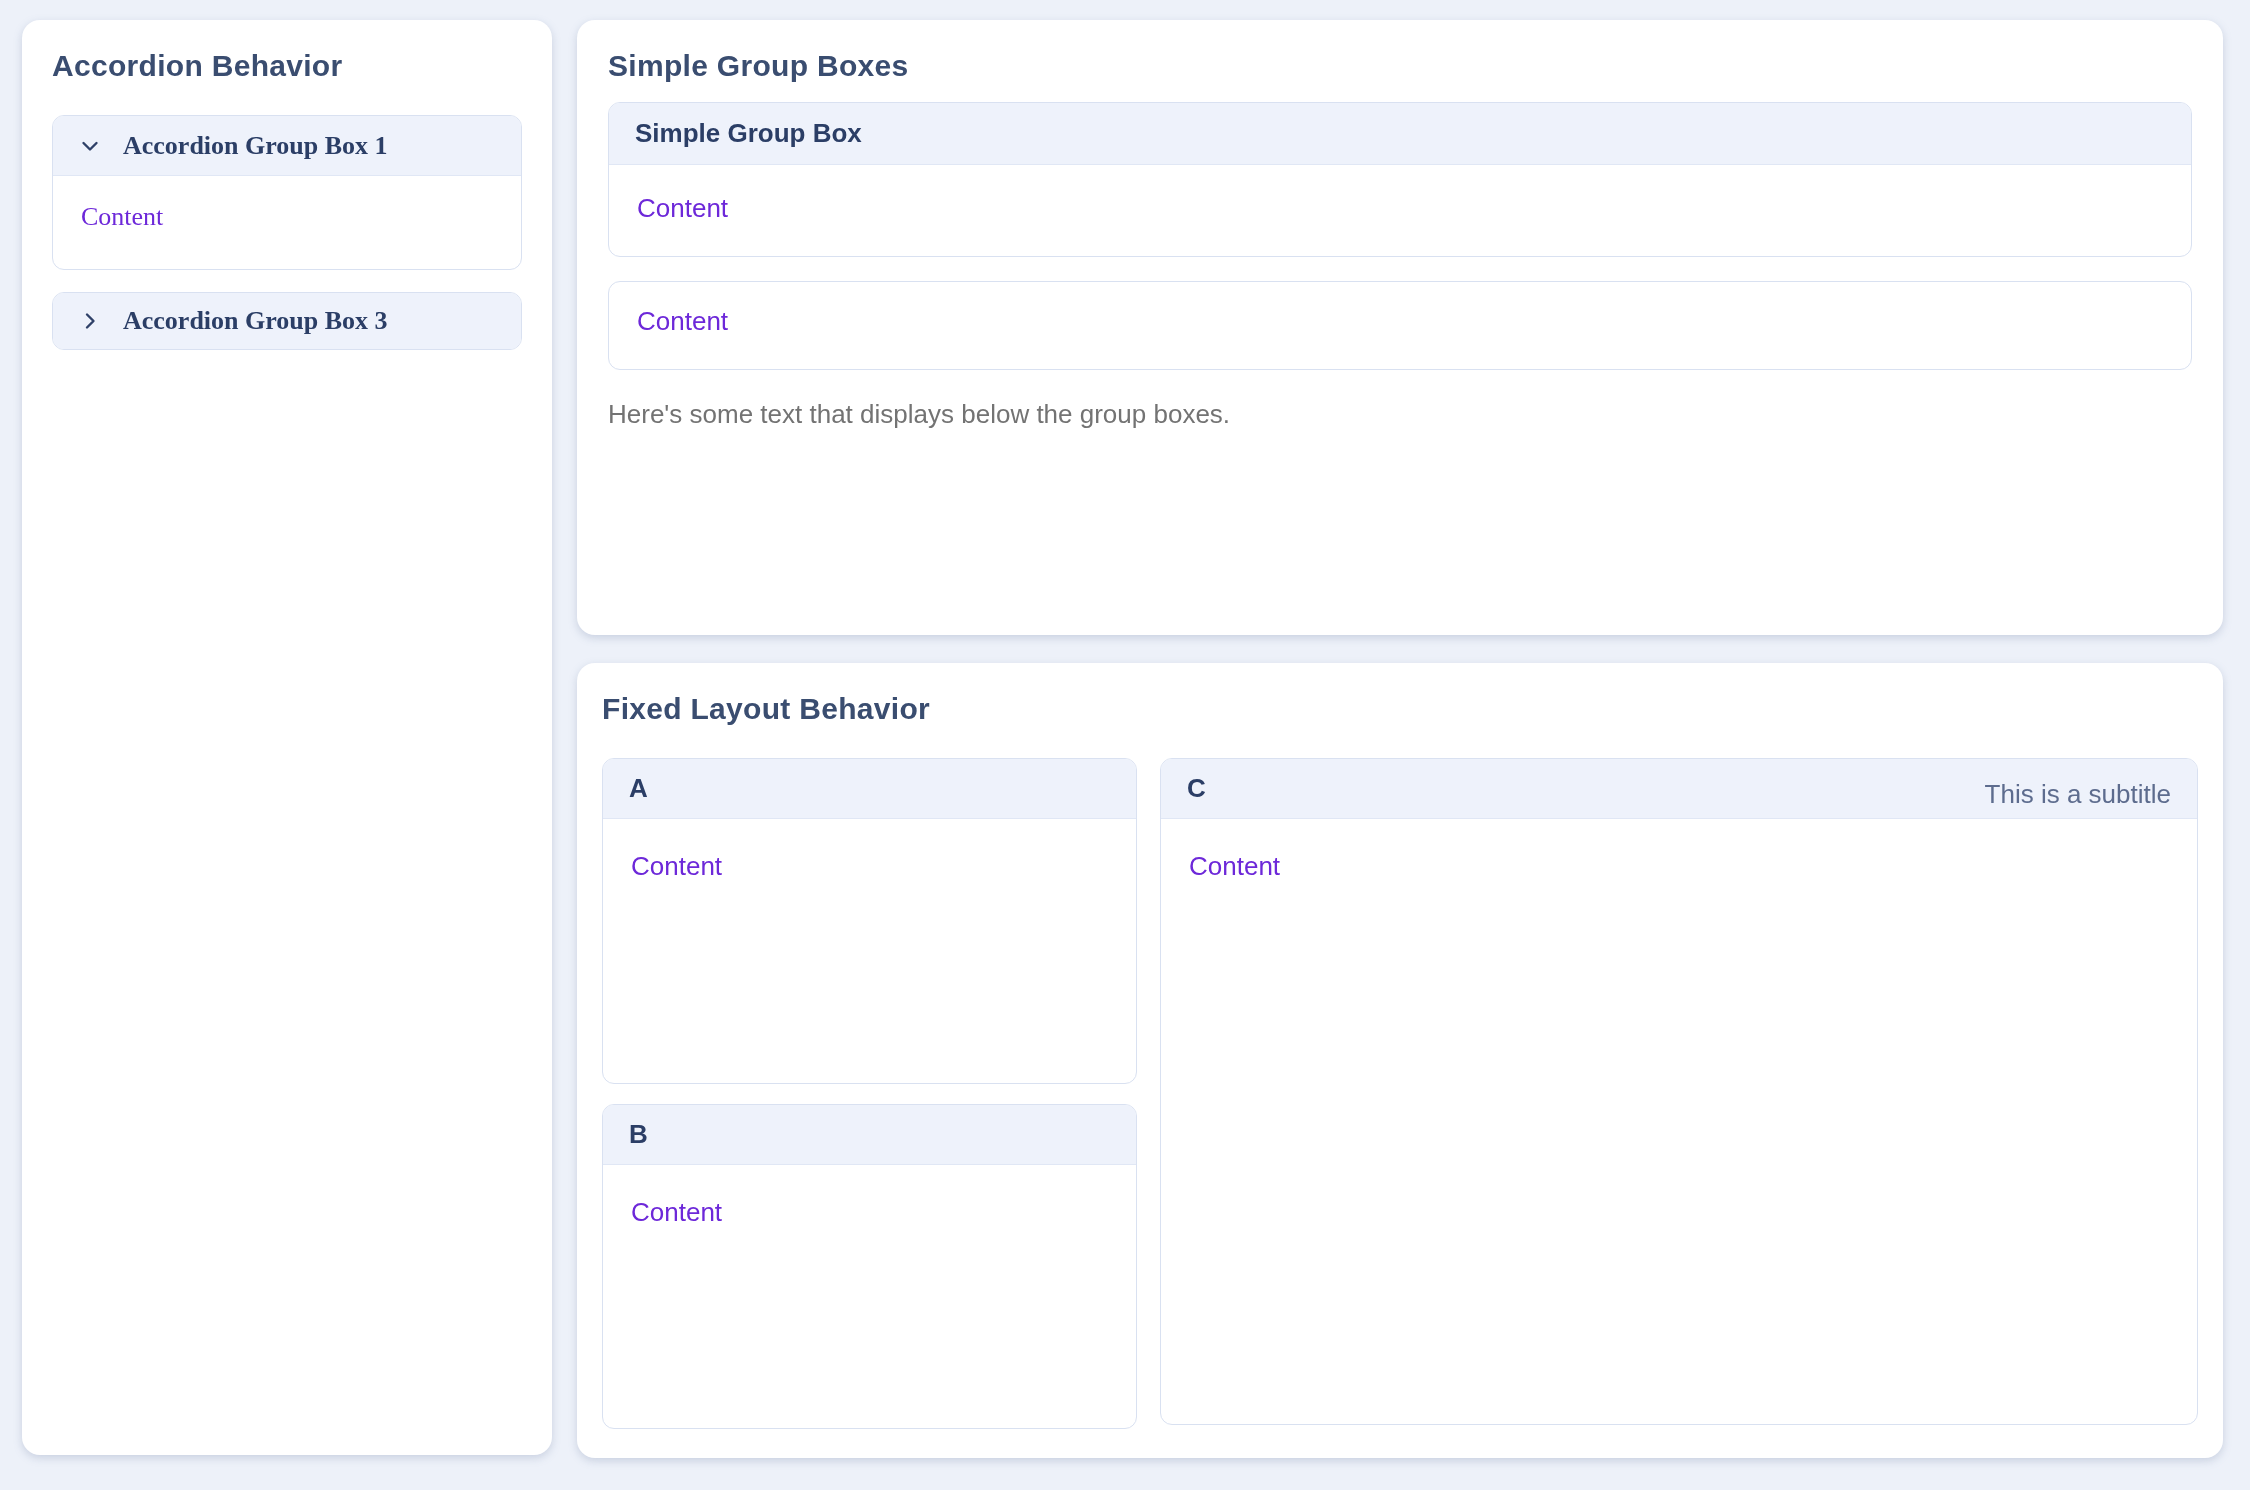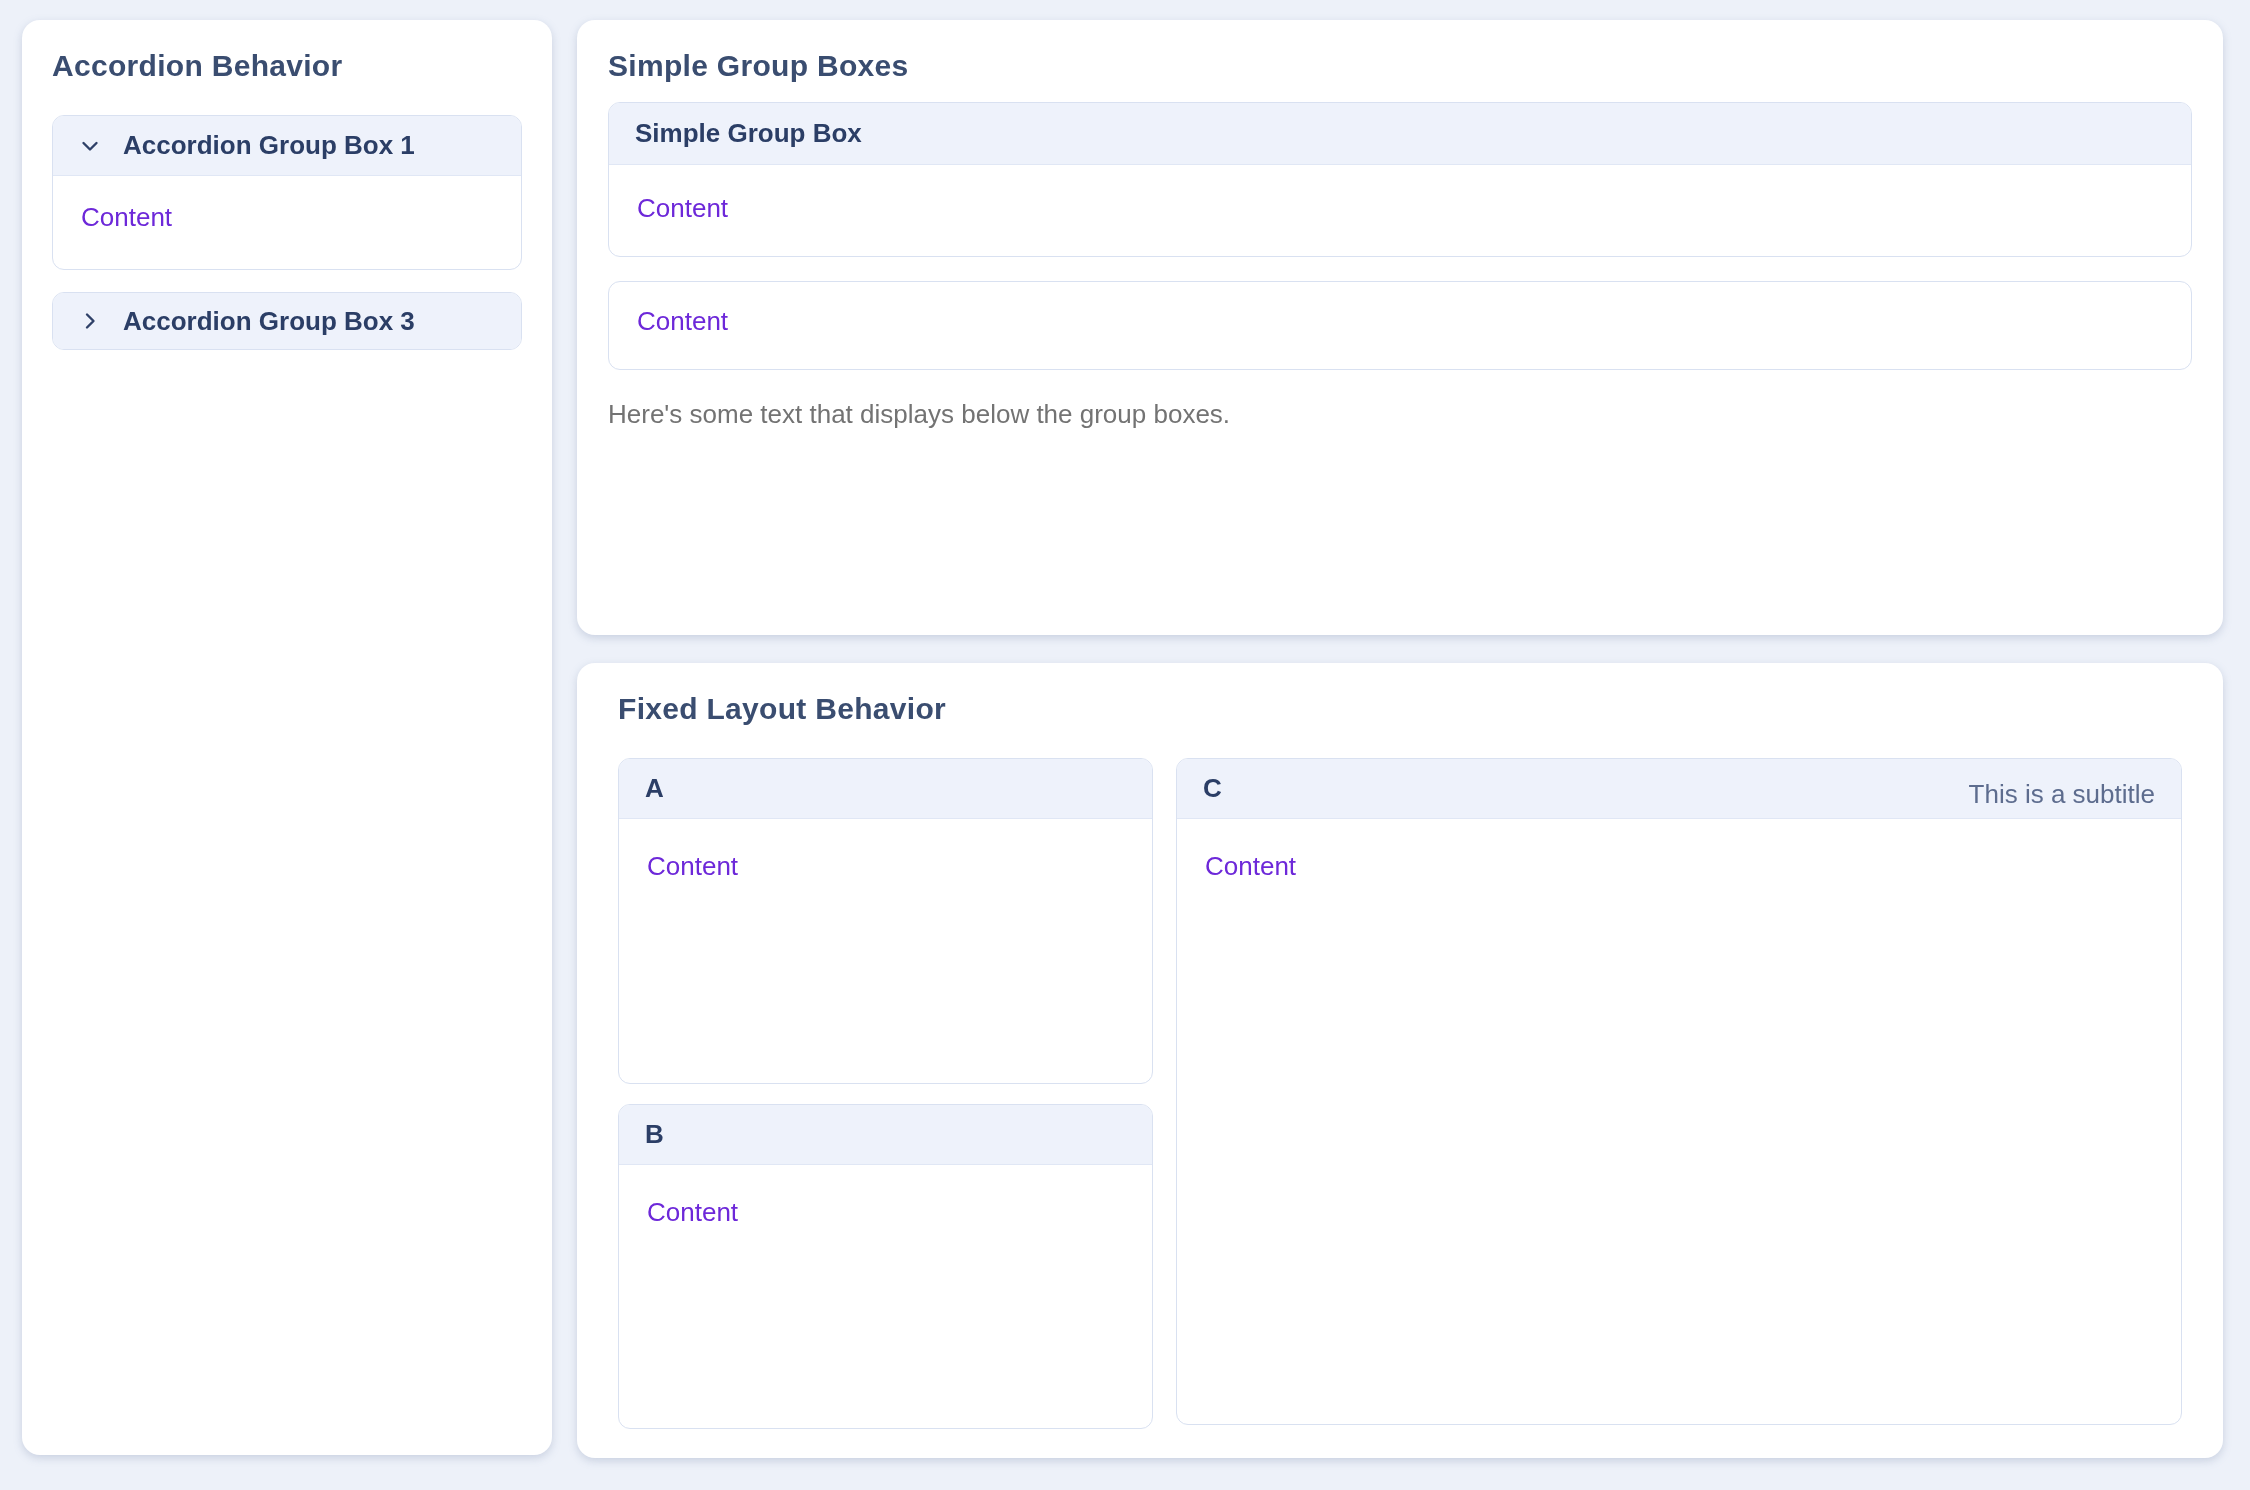--- a/index.html
+++ b/index.html
@@ -12,21 +12,21 @@
   .page { position:relative; width:2250px; height:1490px; overflow:hidden; }
 
   .card {
     position:absolute;
     background:#ffffff;
     border-radius:18px;
     box-shadow:0 3px 9px rgba(109,125,163,0.28);
   }
   .card-accordion { left:22px;  top:20px;  width:530px;  height:1435px; padding:26px 30px; }
   .card-simple    { left:577px; top:20px;  width:1646px; height:615px;  padding:26px 31px; }
-  .card-fixed     { left:577px; top:663px; width:1646px; height:795px;  padding:26px 41px; }
+  .card-fixed     { left:577px; top:663px; width:1646px; height:795px;  padding:26px 25px; }
 
   .panel-title {
     font-size:30px; line-height:40px; font-weight:700;
     color:#3a4d70; letter-spacing:0.3px;
   }
 
   .gbox {
     border:1px solid #d9e1f1;
     border-radius:12px;
     background:#ffffff;
@@ -40,21 +40,21 @@
     font-size:26px; font-weight:700; color:#2b3e66;
   }
   .gbox-header .chev { flex:0 0 auto; margin-right:22px; display:flex; align-items:center; }
   .gbox.expanded > .gbox-header { border-bottom:1px solid #e0e7f5; }
   .gbox-body {
     padding:26px 28px 0 28px;
     font-size:26px; color:#6d28d9;
   }
 
   
-  .card-accordion .gbox { margin-top:29px; }
+  .card-accordion .gbox { margin-top:29px;font-family:Liberation Serif, serif; }
   .card-accordion .gbox.collapsed { margin-top:22px; }
   .card-accordion .gbox.collapsed .gbox-header { height:56px; }
   .card-accordion .gbox.expanded .gbox-body { height:93px; }
 
   
   .card-simple .gbox-first { margin-top:16px; }
   .card-simple .gbox-first .gbox-header { height:62px; }
   .card-simple .gbox-first .gbox-body { height:91px; padding-top:28px; }
   .card-simple .gbox-second { margin-top:24px; }
   .card-simple .gbox-second .gbox-body { height:87px; padding-top:24px; }

